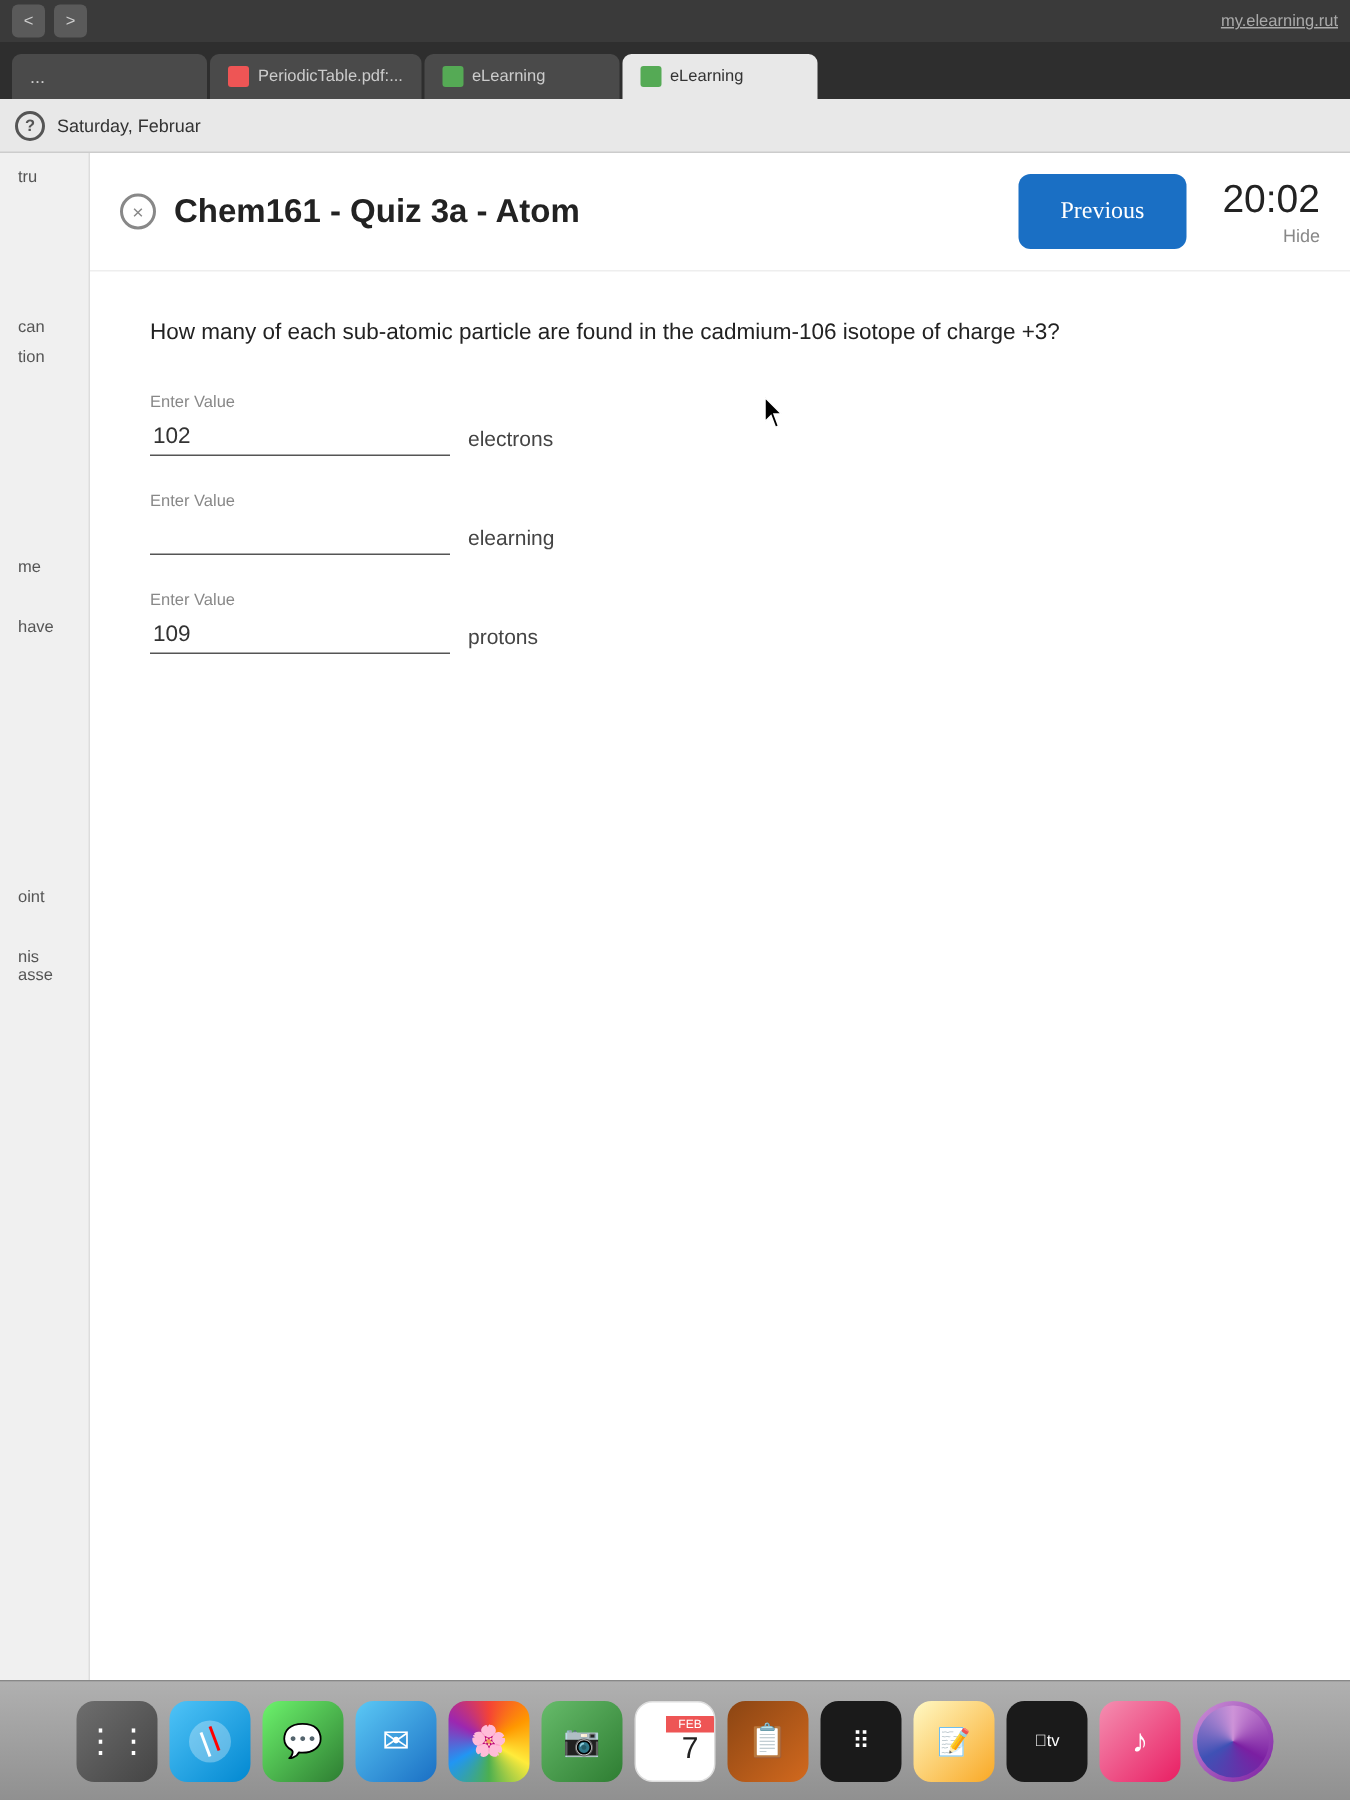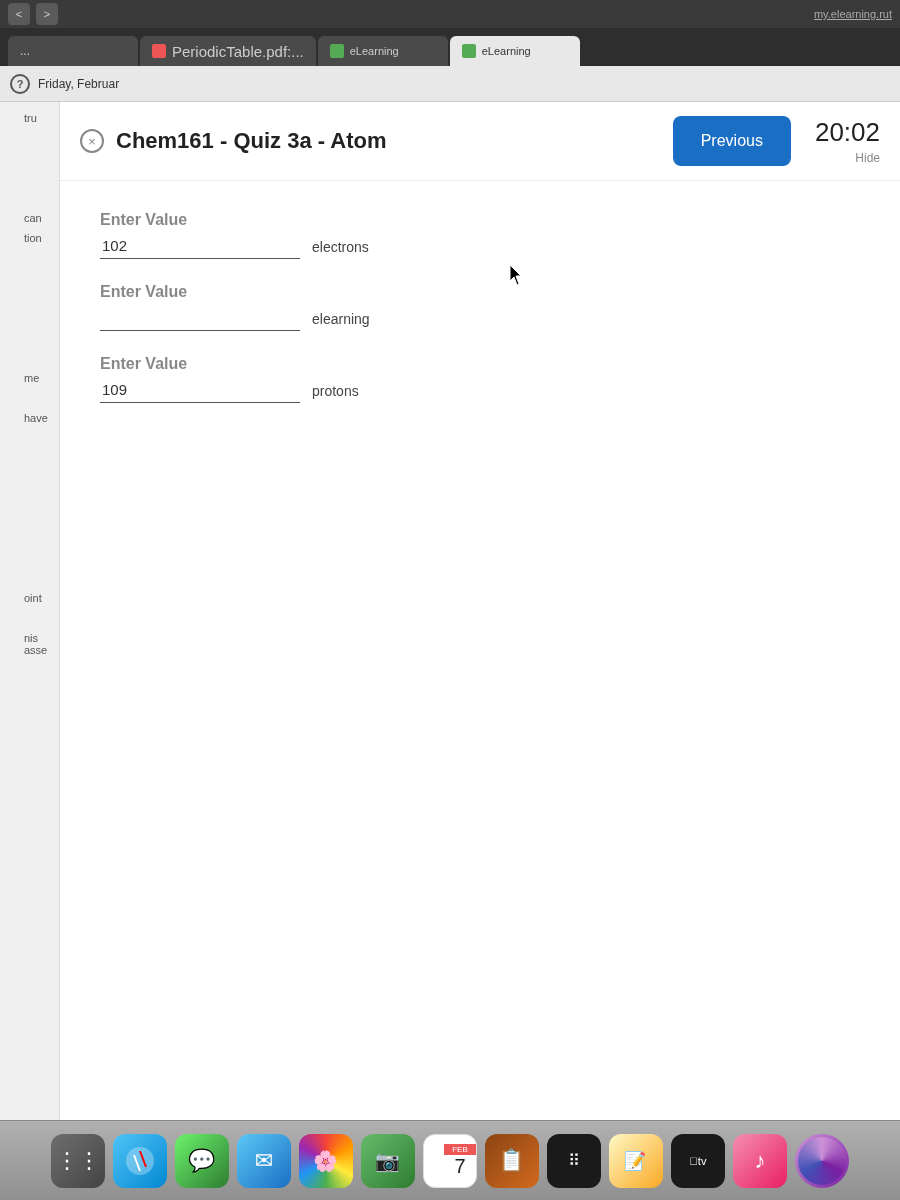--- a/index.html
+++ b/index.html
@@ -113,21 +113,21 @@
       display: flex;
       overflow: hidden;
     }
 
     
     .sidebar {
       width: 60px;
       height: 100%;
       background: #f0f0f0;
       border-right: 1px solid #ddd;
-      padding: 10px 24px;
+      padding: 10px 12px;
       overflow: hidden;
     }
     .sidebar-text {
       font-size: 11px;
       color: #555;
       writing-mode: horizontal-tb;
       margin-bottom: 8px;
     }
 
     
@@ -170,20 +170,21 @@
     .previous-btn {
       background: #1a6fc4;
       color: white;
       border: none;
       border-radius: 8px;
       padding: 12px 28px;
       font-size: 16px;
       font-weight: 500;
       cursor: pointer;
       height: 50px;
+      font-family: Liberation Serif, serif;
     }
     .timer-area {
       text-align: right;
       margin-left: 12px;
     }
     .timer-value {
       font-size: 26px;
       font-weight: 300;
       color: #222;
       display: block;
@@ -211,24 +212,23 @@
       align-items: flex-end;
       gap: 12px;
       margin-bottom: 24px;
     }
     .input-group {
       display: flex;
       flex-direction: column;
       gap: 2px;
     }
     .input-label {
-      font-size: 16px;
+      font-size: 11px;
       color: #888;
       margin-bottom: 2px;
-      font-weight: bold;
     }
     .value-input {
       width: 200px;
       border: none;
       border-bottom: 1.5px solid #555;
       padding: 4px 2px;
       font-size: 15px;
       color: #333;
       outline: none;
       background: transparent;
@@ -320,38 +320,38 @@
   <div style="flex:1"></div>
   <span style="font-size:11px;color:#aaa;text-decoration:underline;">my.elearning.rut</span>
 </div>
 
 <div class="tab-bar">
   <div class="tab">
     <span style="font-size:12px;color:#ccc;">...</span>
   </div>
   <div class="tab">
     <div class="tab-icon"></div>
-    <span style="font-size:15px;">PeriodicTable.pdf:...</span>
+    <span style="font-size:11px;">PeriodicTable.pdf:...</span>
   </div>
   <div class="tab">
     <div class="tab-icon green"></div>
     <span style="font-size:11px;">eLearning</span>
   </div>
   <div class="tab active">
     <div class="tab-icon green"></div>
     <span style="font-size:11px;">eLearning</span>
   </div>
   <div style="flex:1;"></div>
 </div>
 
 <div class="address-bar">
   <div class="question-badge">
     <span>?</span>
   </div>
-  <span class="date-text">Friday, Februar</span>
+  <span class="date-text">Saturday, Februar</span>
 </div>
 
 <div class="main-content">
 
   <div class="sidebar">
     <div class="sidebar-text">tru</div>
     <div style="height:80px;"></div>
     <div class="sidebar-text">can</div>
     <div class="sidebar-text">tion</div>
     <div style="height:120px;"></div>
@@ -372,20 +372,21 @@
       </div>
       <span class="quiz-title">Chem161 - Quiz 3a - Atom</span>
       <button class="previous-btn">Previous</button>
       <div class="timer-area">
         <span class="timer-value">20:02</span>
         <span class="timer-hide">Hide</span>
       </div>
     </div>
 
     <div class="quiz-body">
+      <p class="question-text">How many of each sub-atomic particle are found in the cadmium-106 isotope of charge +3?</p>
 
       <div class="input-row">
         <div class="input-group">
           <span class="input-label">Enter Value</span>
           <input class="value-input" type="text" value="102" style="">
         </div>
         <span class="particle-label">electrons</span>
       </div>
 
       <div class="input-row">

